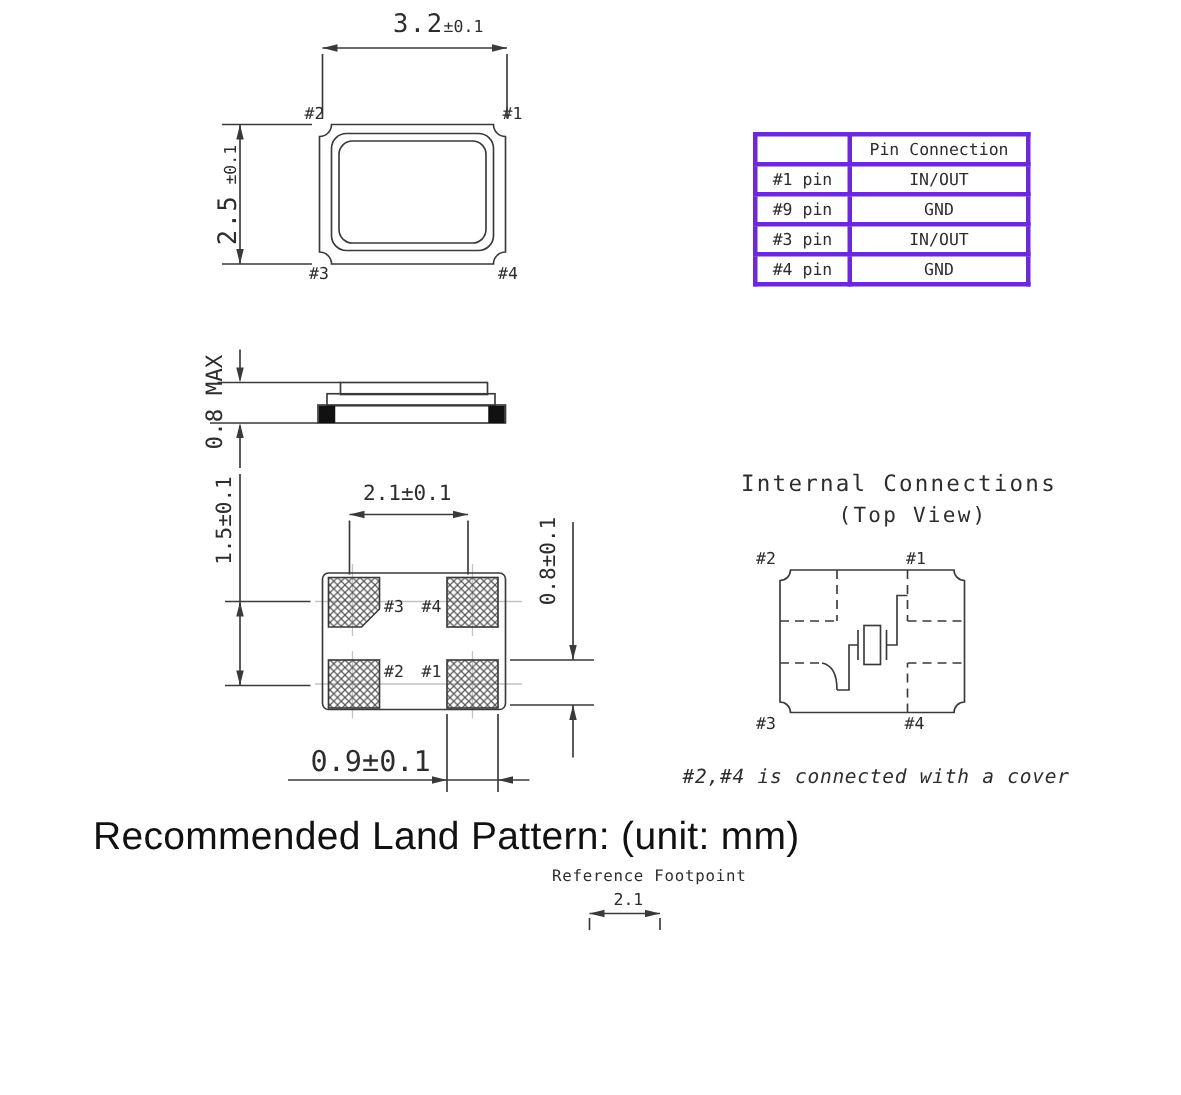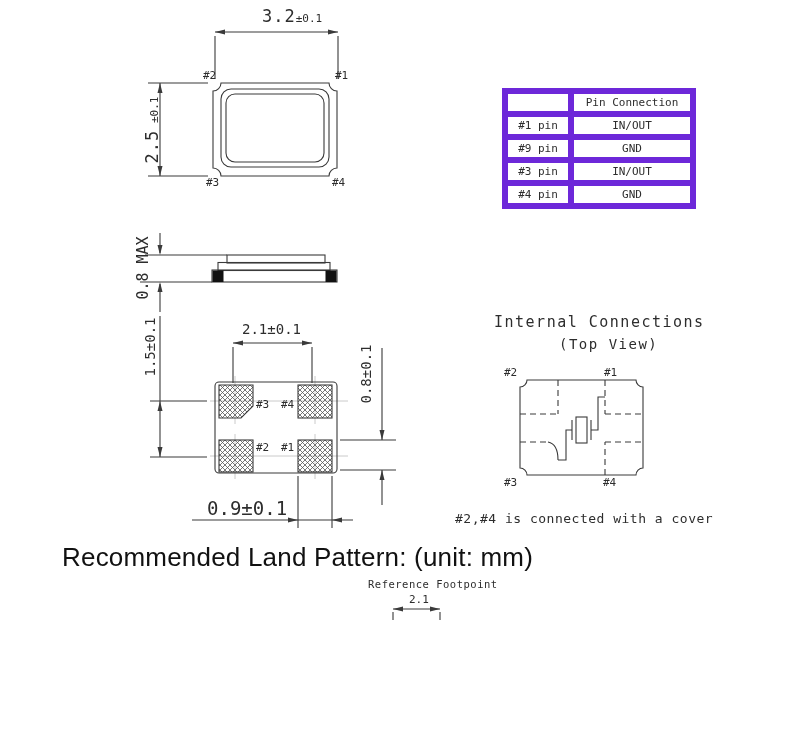--- a/index.html
+++ b/index.html
@@ -17,21 +17,21 @@
   .ic-title{font-size:15px;letter-spacing:1.5px;}
   .ic-sub{font-size:14px;letter-spacing:1.5px;margin-left:35px;}
   .note{font-size:13px;letter-spacing:0.5px;}
   .heading{font-family:"Liberation Sans", sans-serif;font-size:26px;color:#111;letter-spacing:0.2px;}
   .ref-lbl{font-size:10.5px;letter-spacing:0.5px;}
   .watermark{z-index:3;font-family:"DejaVu Serif", serif;font-weight:bold;
              font-size:76px;letter-spacing:-2px;color:#ef8a83;opacity:0.82;line-height:1;}
   .footer-clip{font-family:"Liberation Sans", sans-serif;font-weight:bold;font-size:23px;color:#222;z-index:2;}
   table.pin-table{position:absolute;left:502px;top:88px;z-index:2;border-collapse:collapse;
                   font-family:"DejaVu Sans Mono", monospace;font-size:11px;color:#2d2d2d;}
-  table.pin-table td,table.pin-table th{border:6px solid #6d28d9;font-weight:normal;
+  table.pin-table td,table.pin-table th{border:3px solid #6d28d9;font-weight:normal;
                   text-align:center;padding:1px 6px;height:15px;}
   td.pin-name{width:48px;}
   td.pin-conn,th.pin-conn{width:104px;}
 </style>
 </head>
 <body>
 
 <div class="page">
 
   <svg class="linework" width="787" height="730" viewBox="0 0 787 730" stroke="#3a3a3a" stroke-width="1.1" fill="none">
@@ -175,21 +175,21 @@
   <div class="abs pinlbl" style="left:281px;top:398px;">#4</div>
   <div class="abs pinlbl" style="left:256px;top:441px;">#2</div>
   <div class="abs pinlbl" style="left:281px;top:441px;">#1</div>
 
   <div class="abs txt ic-title" style="left:494px;top:313px;">Internal Connections</div>
   <div class="abs txt ic-sub" style="left:524px;top:336px;">(Top View)</div>
   <div class="abs pinlbl" style="left:504px;top:366px;">#2</div>
   <div class="abs pinlbl" style="left:604px;top:366px;">#1</div>
   <div class="abs pinlbl" style="left:504px;top:476px;">#3</div>
   <div class="abs pinlbl" style="left:603px;top:476px;">#4</div>
-  <div class="abs txt note" style="left:455px;top:511px;">#2,#4 is connected with a cover</div>
+  <div class="abs txt note" style="left:455px;top:511px;font-style:italic;">#2,#4 is connected with a cover</div>
 
   <div class="abs txt heading" style="left:62px;top:542px;">Recommended Land Pattern: (unit: mm)</div>
   <div class="abs txt ref-lbl" style="left:368px;top:578px;">Reference Footpoint</div>
   <div class="abs txt dim-sm" style="left:409px;top:593px;">2.1</div>
   <div class="abs txt rot dim-sm" style="left:334px;top:651px;width:30px;height:14px;">1.5</div>
   <div class="abs txt rot dim-sm" style="left:458px;top:668px;width:30px;height:14px;">1.2</div>
   <div class="abs txt dim-sm" style="left:428px;top:699px;text-align:right;">1.4</div>
 
 
   <div class="abs footer-clip" style="left:58px;top:721px;">Marking</div>

